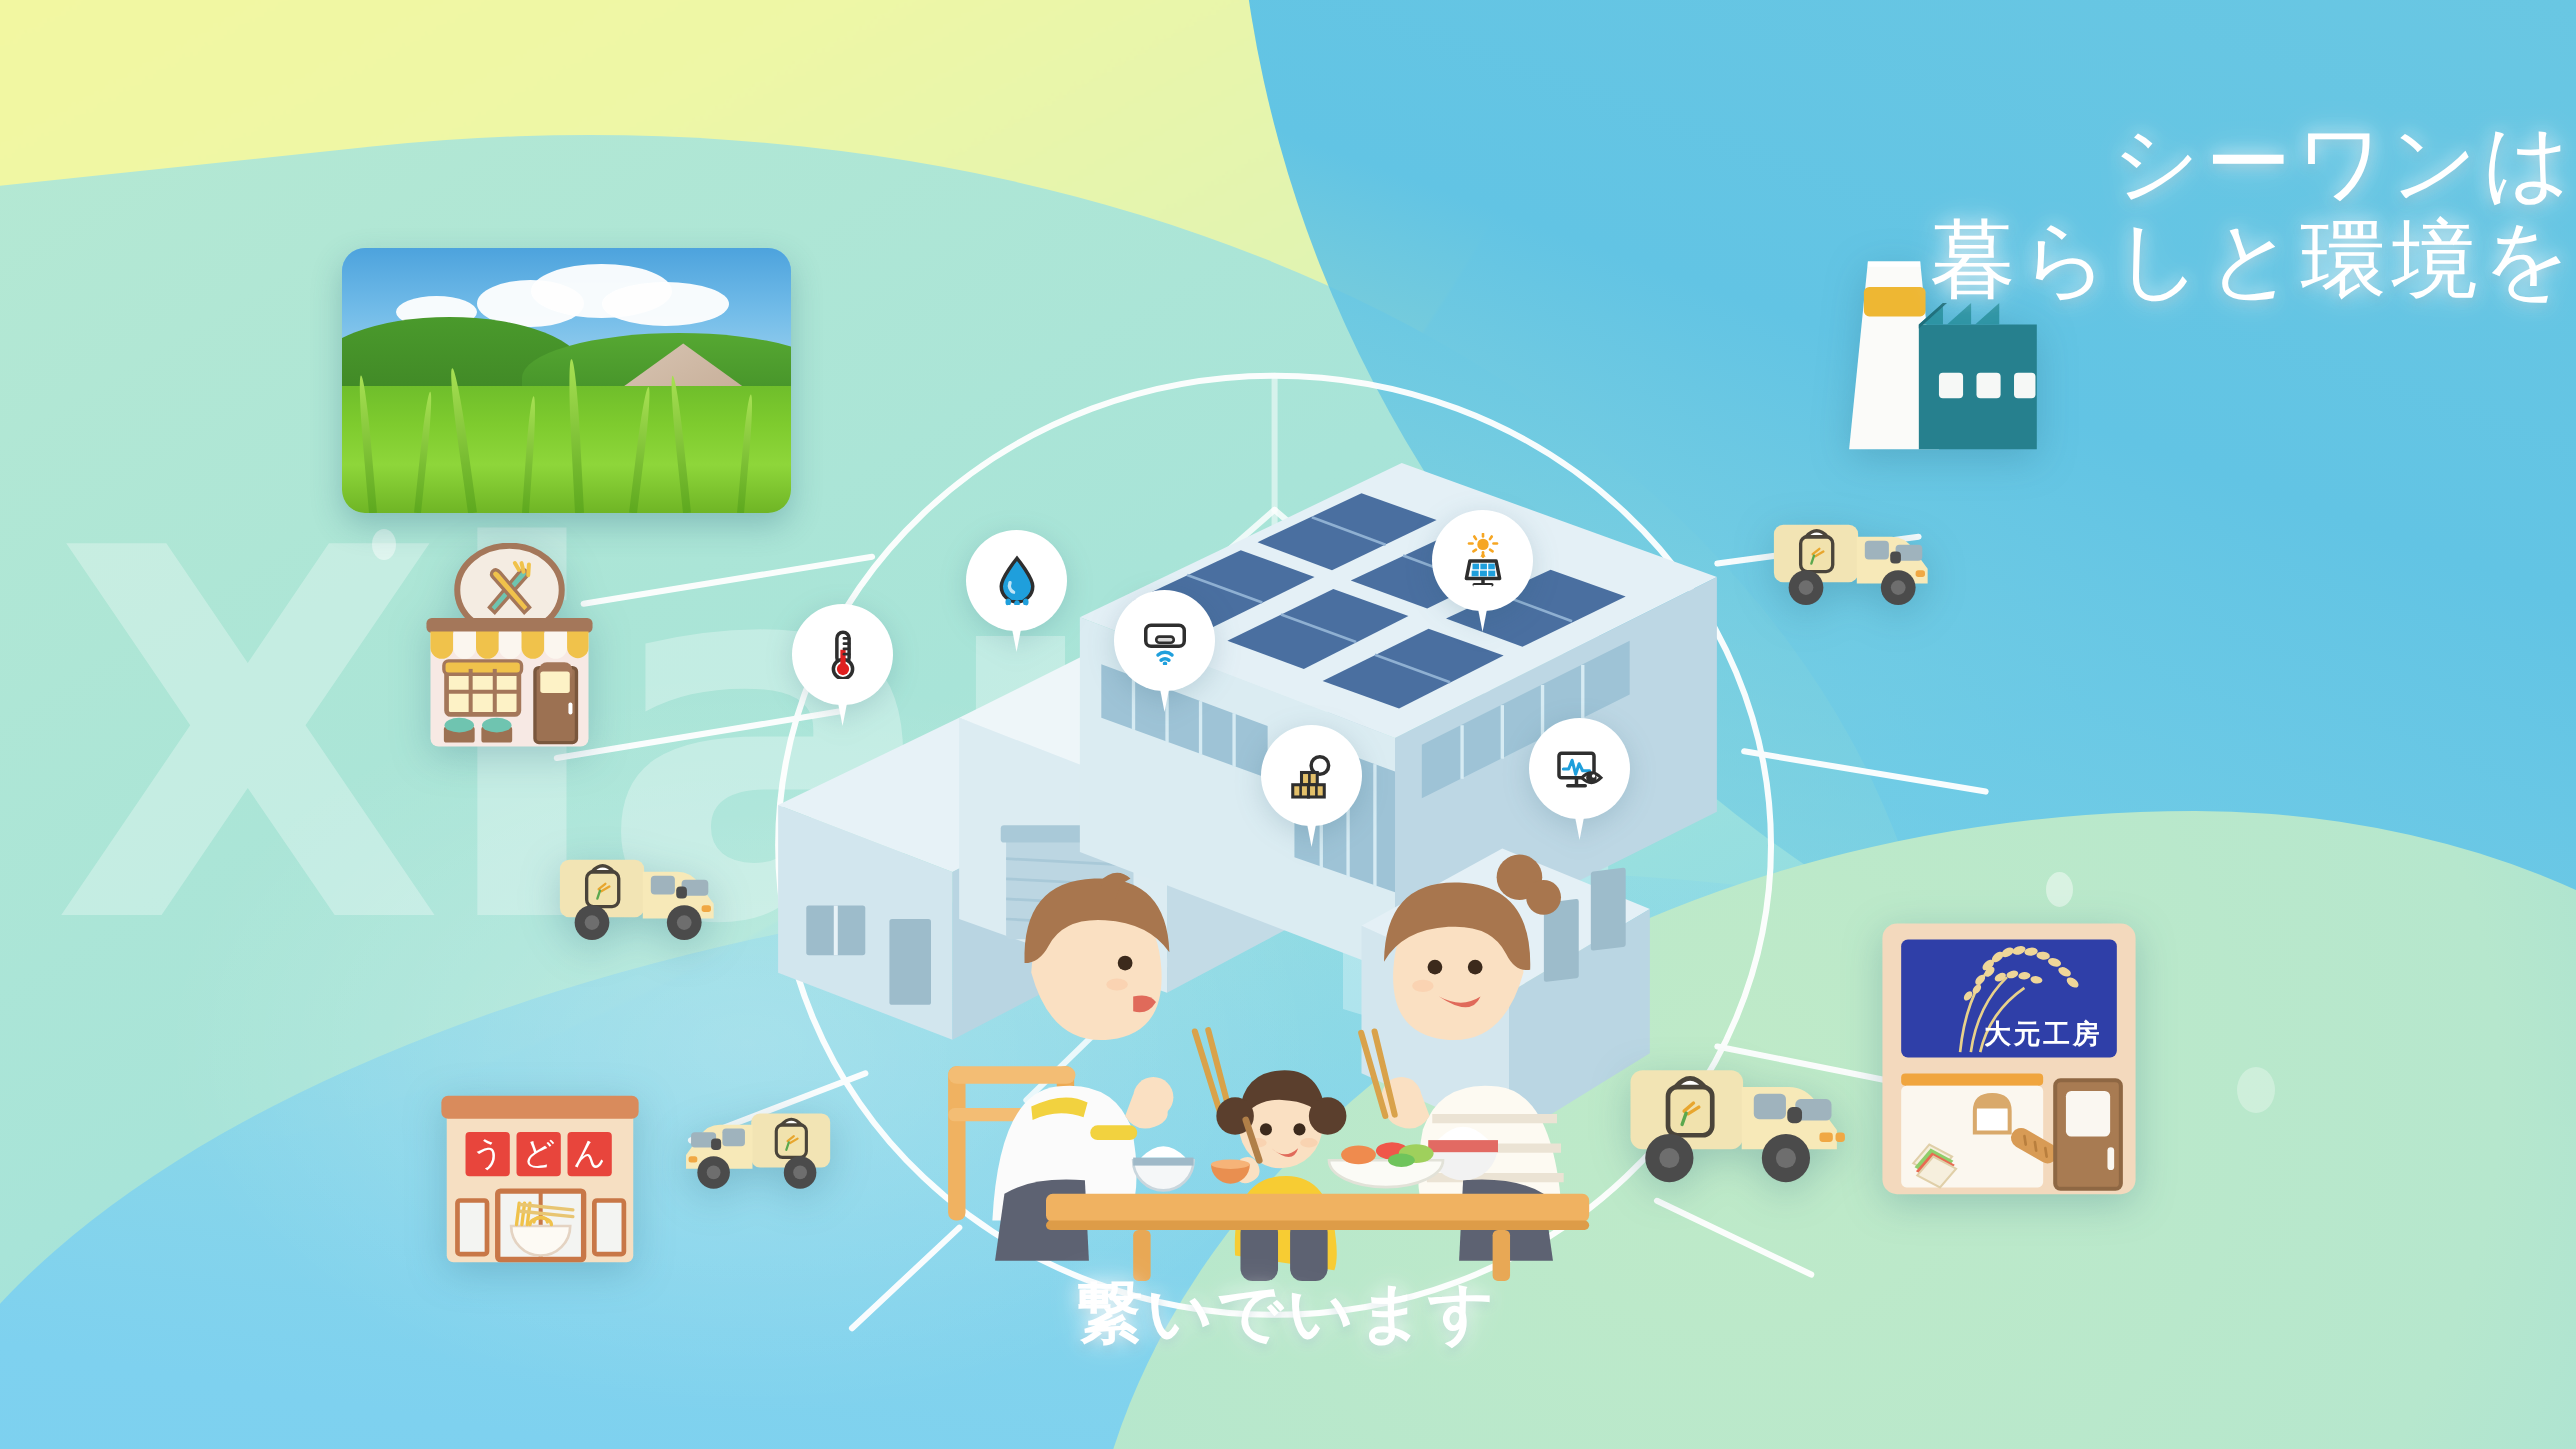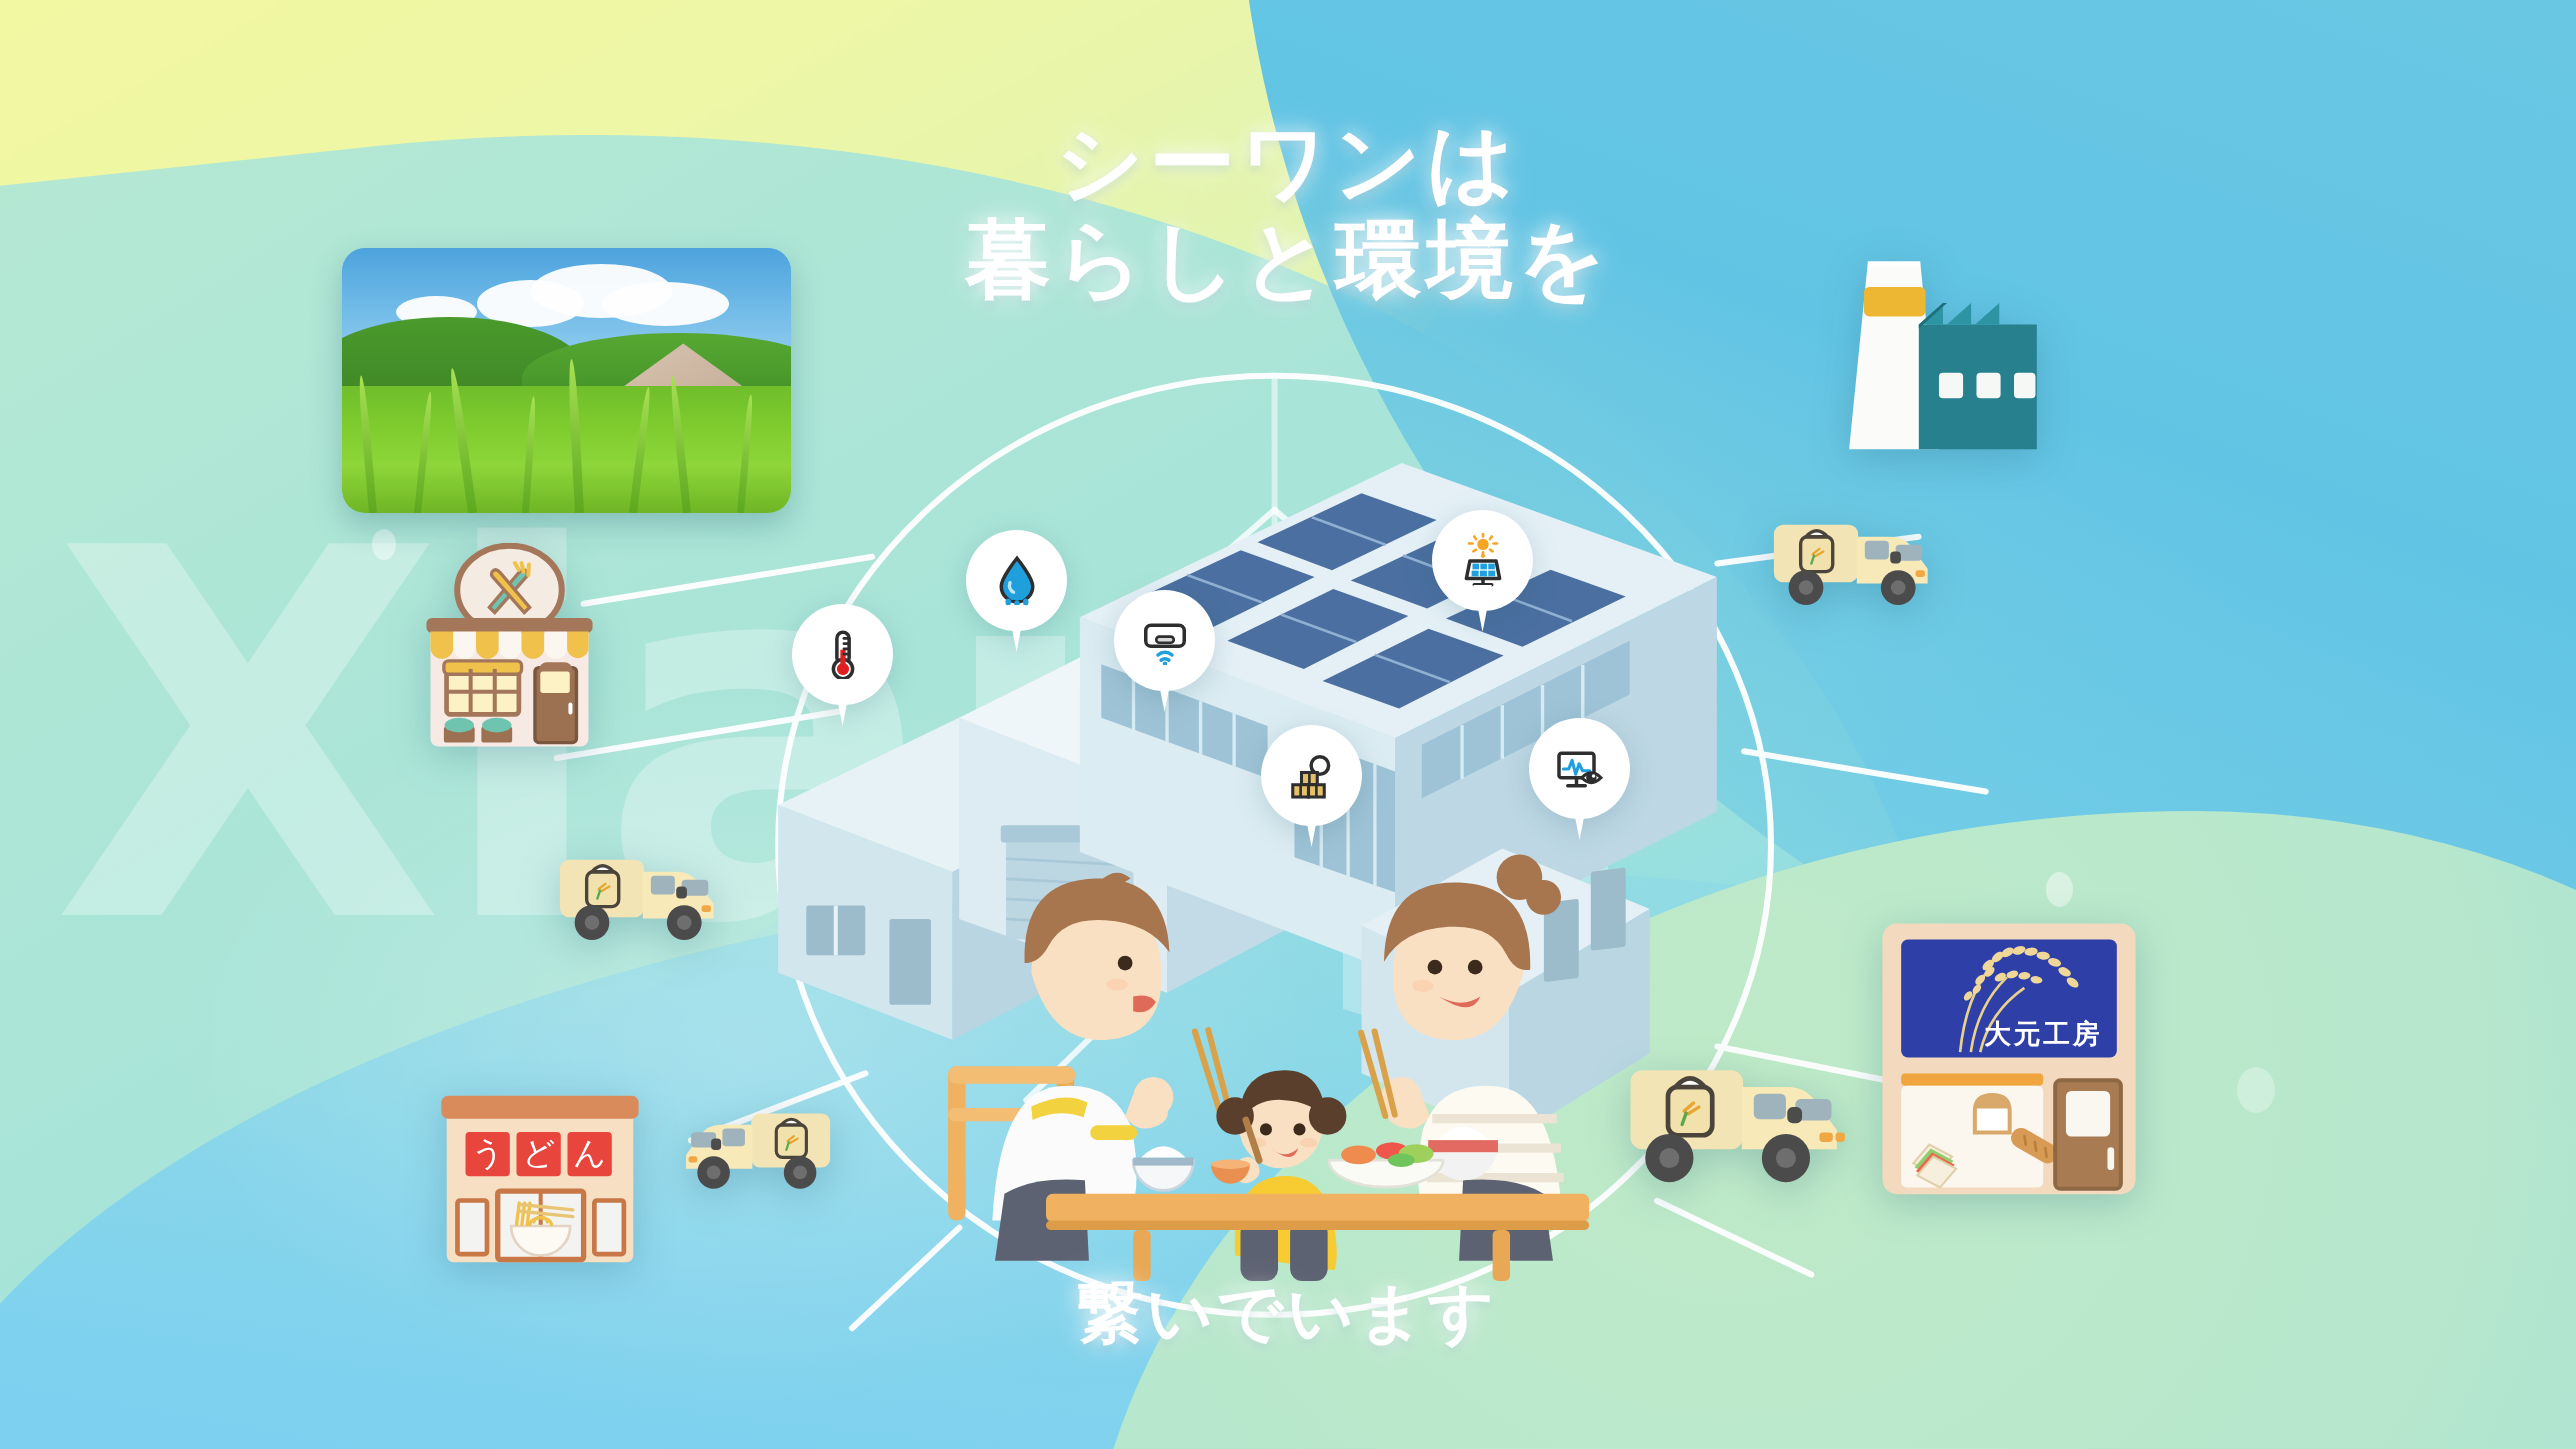--- a/index.html
+++ b/index.html
@@ -64,22 +64,22 @@
     position:absolute; border-radius:50%;
     background:rgba(255,255,255,0.45);
   }
 
   
   .net{ position:absolute; inset:0; }
 
   
   .title-top{
     position:absolute; left:0; right:0; top:114px;
-    text-align:center; z-index:40;
-    color:#ffffff; font-weight:700;
+    text-align:right; z-index:40;
+    color:#ffffff; font-weight:400;
     font-size:86px; line-height:1.13;
     letter-spacing:0.06em;
     text-shadow:0 0 17.4px rgba(255,255,255,0.75), 0 0 34px rgba(255,255,255,0.45), 0 4px 9.4px rgba(40,110,130,0.22);
     font-family:"DejaVu Sans","Liberation Sans",sans-serif;
   }
   .title-bottom{
     position:absolute; left:0; right:0; bottom:101px;
     text-align:center; z-index:40;
     color:#ffffff; font-weight:900;
     font-size:65px; line-height:1.1;

